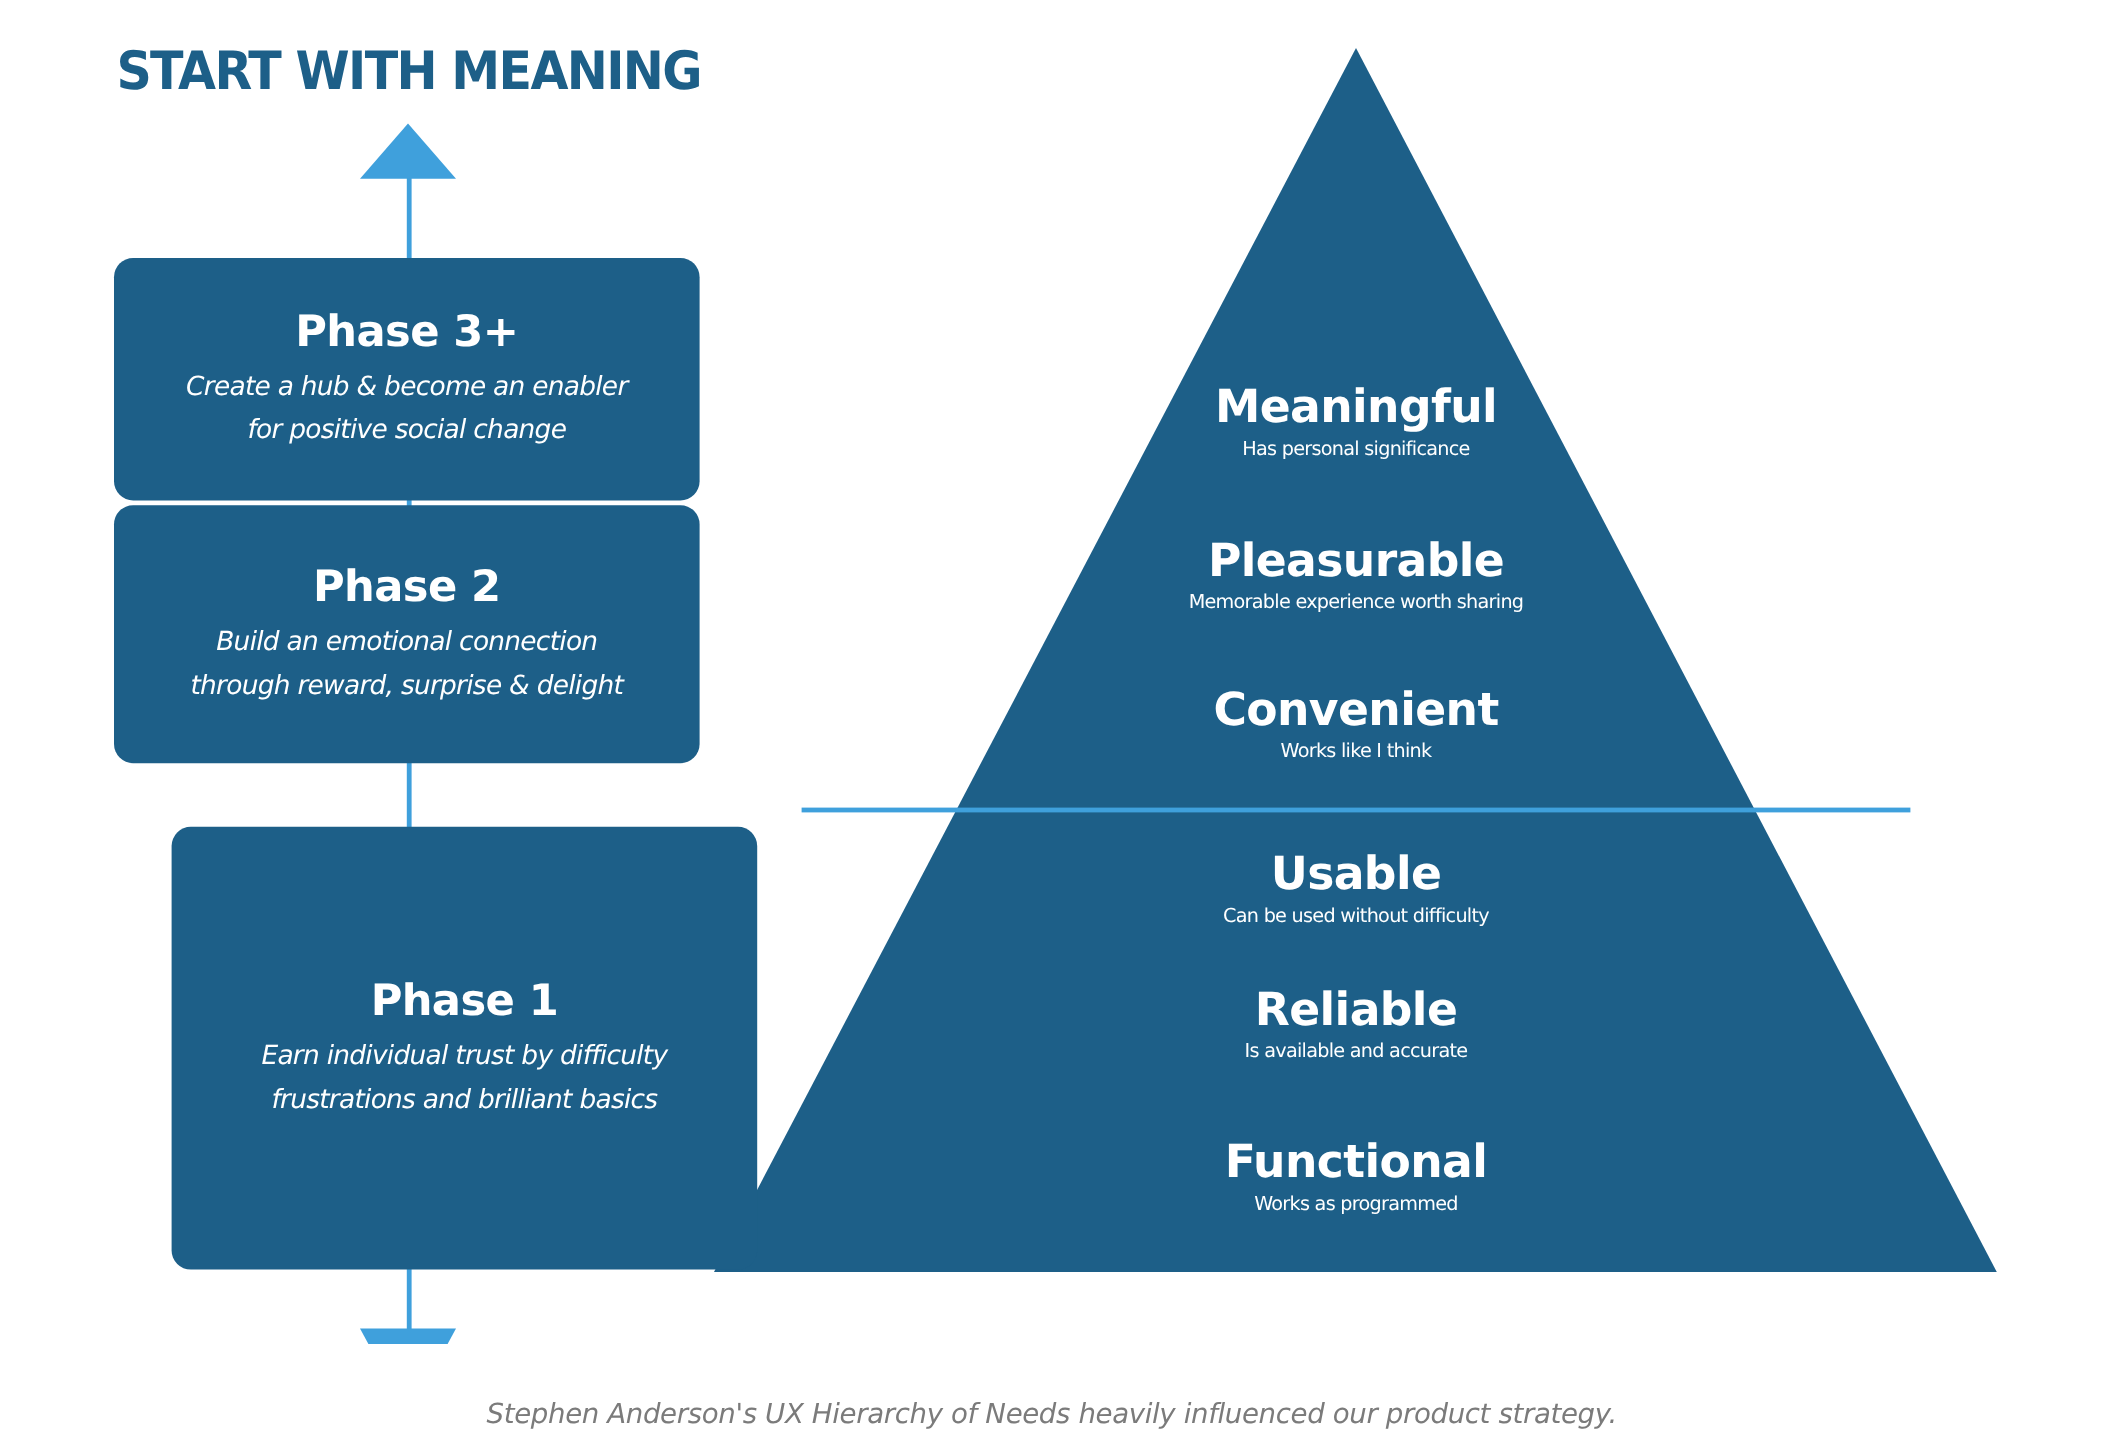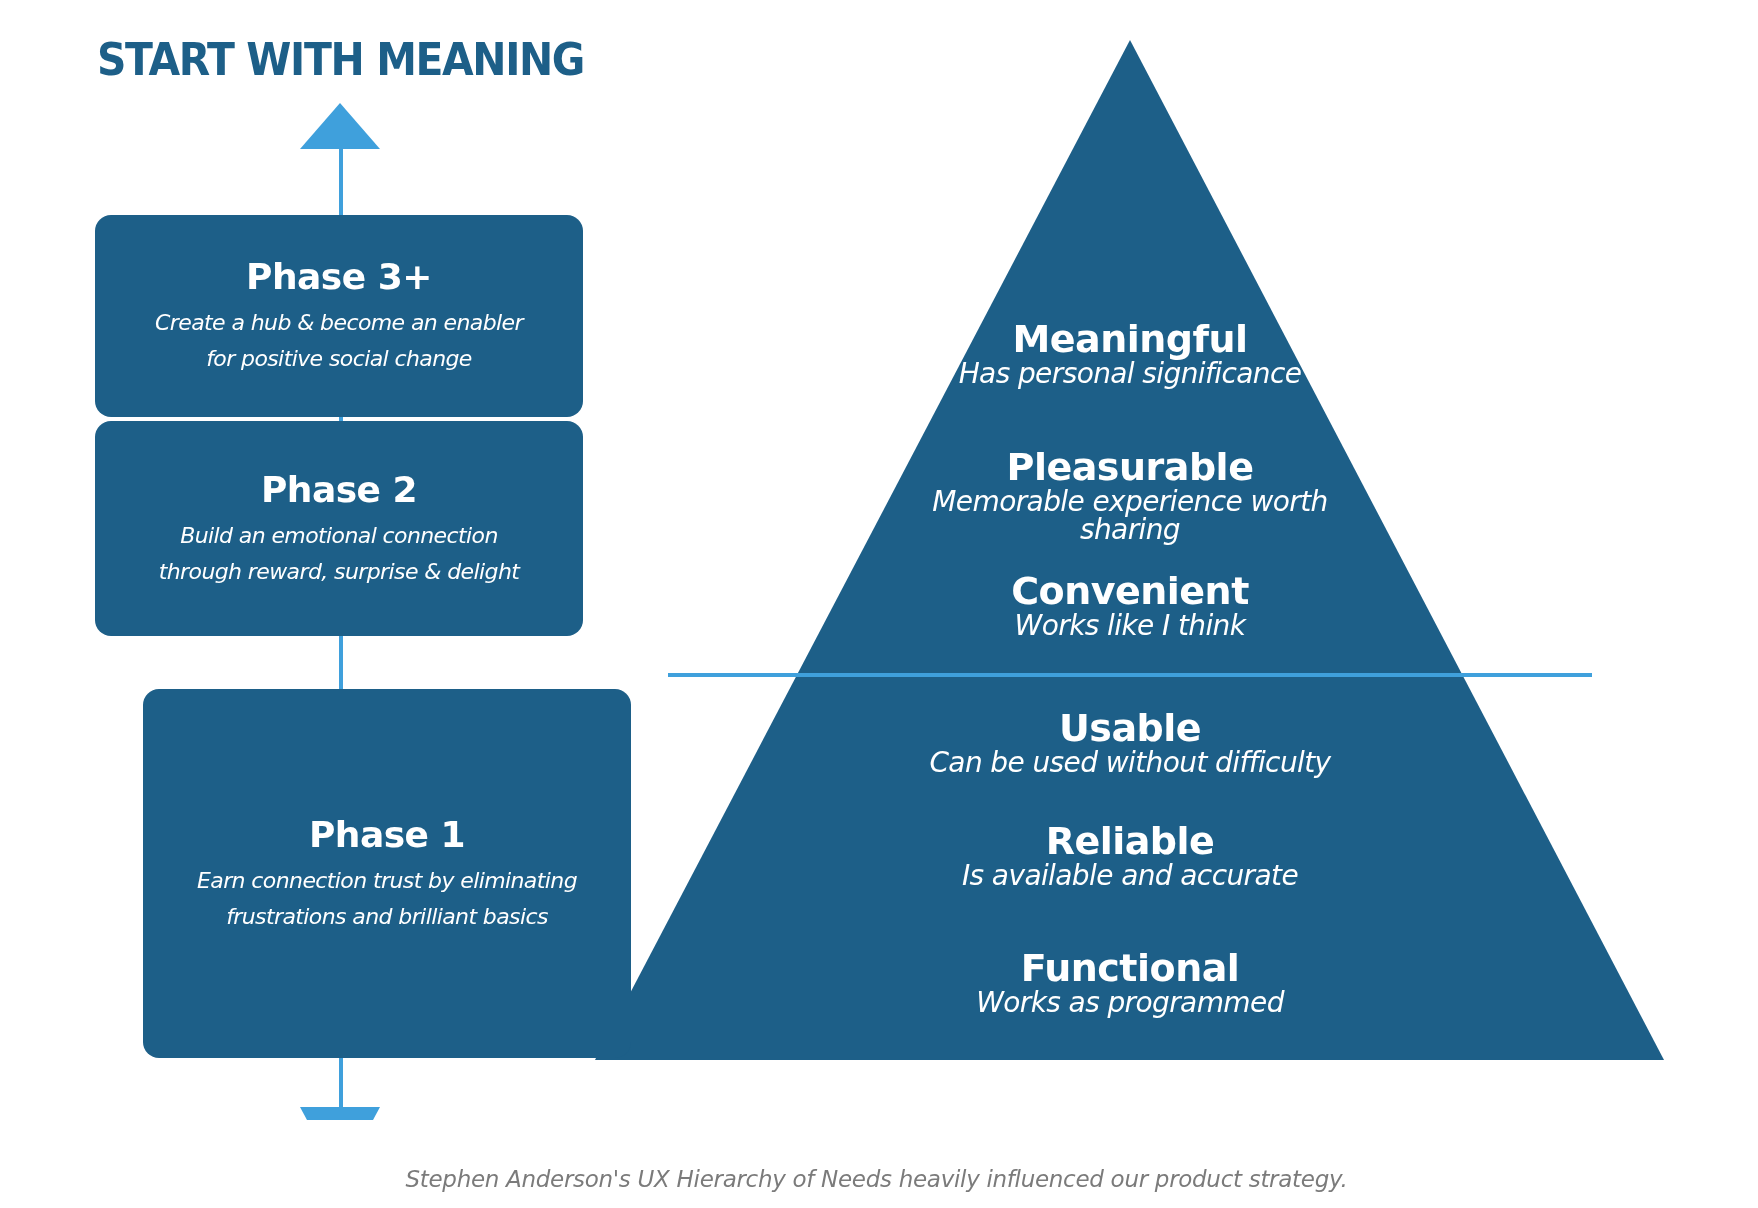--- a/index.html
+++ b/index.html
@@ -12,21 +12,21 @@
   }
   svg#diagram { position: absolute; left: 0; top: 0; }
   .phase-box {
     position: absolute; left: 95px; width: 488px; background: #1d5f88; border-radius: 16px;
     color: #ffffff; text-align: center; display: flex; flex-direction: column; justify-content: center; align-items: center;
   }
   .phase-title { font-family: "DejaVu Sans", sans-serif; font-size: 36px; font-weight: bold; line-height: 44px; letter-spacing: -0.5px; }
   .phase-desc { font-family: "DejaVu Sans", sans-serif; font-style: italic; font-size: 22px; line-height: 36px; margin-top: 6px; letter-spacing: -0.6px; }
   .level { position: absolute; left: 880px; width: 500px; text-align: center; color: #ffffff; }
   .level-title { font-family: "DejaVu Sans", sans-serif; font-weight: bold; font-size: 38px; line-height: 42px; letter-spacing: -0.5px; }
-  .level-sub { font-family: "DejaVu Sans", sans-serif; font-style: italic; font-size: 28px; line-height: 28px; letter-spacing: -0.6px; }
+  .level-sub { font-family: "DejaVu Sans", sans-serif; font-size: 16px; line-height: 28px; letter-spacing: -0.6px; }
   #caption {
     left: 0; width: 1753px; top: 1166px; text-align: center; font-family: "DejaVu Sans", sans-serif;
     font-style: italic; font-size: 23px; color: #7b7b7b; letter-spacing: -0.3px;
   }
 </style>
 </head>
 <body>
 
 <div id="title" class="abs">START WITH MEANING</div>
 
@@ -55,21 +55,21 @@
   <div class="phase-title">Phase 2</div>
   <div class="phase-desc">
     <div>Build an emotional connection</div>
     <div>through reward, surprise &amp; delight</div>
   </div>
 </div>
 
 <div class="phase-box" style="top:689px;height:369px;margin-left:48px;">
   <div class="phase-title">Phase 1</div>
   <div class="phase-desc">
-    <div>Earn connection trust by eliminating</div>
+    <div>Earn individual trust by difficulty</div>
     <div>frustrations and brilliant basics</div>
   </div>
 </div>
 
 <div class="level" style="top:318px;">
   <div class="level-title">Meaningful</div>
   <div class="level-sub">Has personal significance</div>
 </div>
 <div class="level" style="top:446px;">
   <div class="level-title">Pleasurable</div>

